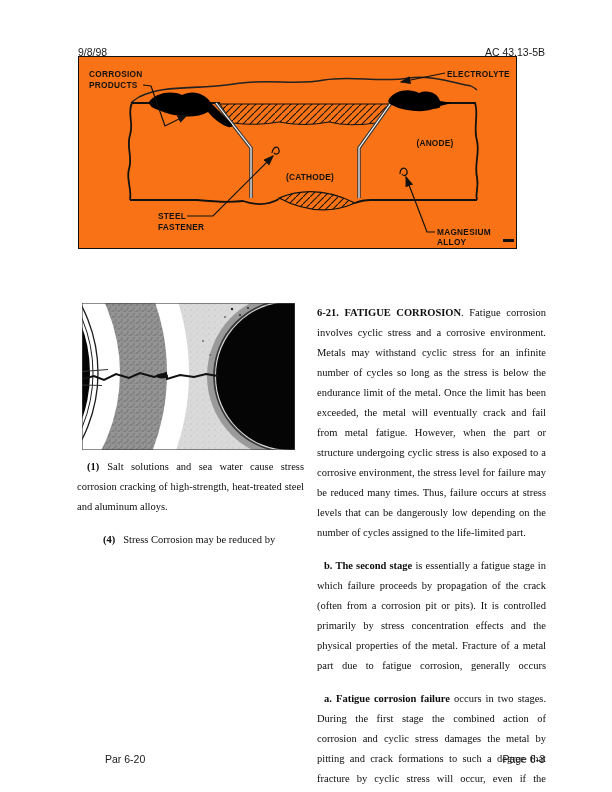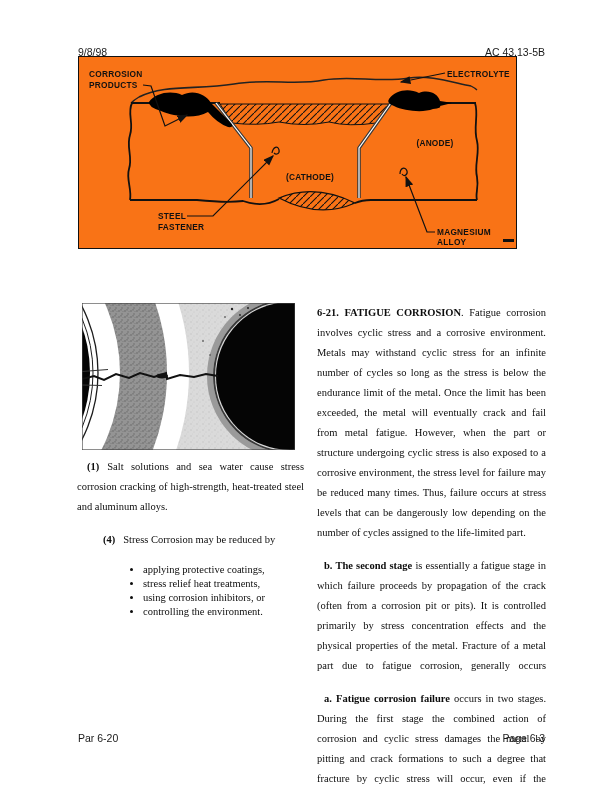--- a/index.html
+++ b/index.html
@@ -7,21 +7,21 @@
     position:relative; width:612px; height:792px; margin:0 auto;
     background:#ffffff; overflow:hidden;
     font-family:"Liberation Serif", serif; color:#0d0d0d;
   }
   .runner {
     position:absolute; left:78px; right:67px; display:flex;
     justify-content:space-between;
     font-family:"Liberation Sans", sans-serif; font-size:10.5px; color:#1a1a1a;
   }
   .runner.hdr { top:46px; }
-  .runner.ftr { top:732px; }
+  .runner.ftr { top:753px;margin-left:27px; }
 
   .figbox {
     position:absolute; left:78px; top:56px; width:437px; height:191px;
     border:1.6px solid #111; box-sizing:content-box; background:#f97316;
   }
   .figbox svg { display:block; width:437px; height:191px; }
   .diaglabel {
     font-family:"Liberation Sans", sans-serif; font-weight:bold;
     font-size:8.3px; letter-spacing:.25px; fill:#111;
   }
@@ -185,26 +185,20 @@
         </svg>
       </div>
 
 
       <p class="body indentNum"><span class="pnum">(1)</span><span>Salt solutions and sea water cause stress corrosion cracking of high-strength, heat-treated steel and aluminum alloys.</span></p>
 
 
 
       <p class="body indentNum4"><span class="pnum">(4)</span><span>Stress Corrosion may be reduced by</span></p>
 
-      <ul class="bullets">
-        <li>applying protective coatings,</li>
-        <li>stress relief heat treatments,</li>
-        <li>using corrosion inhibitors, or</li>
-        <li>controlling the environment.</li>
-      </ul>
     </div>
 
     <div class="col rightcol">
       <p class="body"><span class="lead">6-21. FATIGUE CORROSION</span><span>.  Fatigue corrosion involves cyclic stress and a corrosive environment.  Metals may withstand cyclic stress for an infinite number of cycles so long as the stress is below the endurance limit of the metal.  Once the limit has been exceeded, the metal will eventually crack and fail from metal fatigue.  However, when the part or structure undergoing cyclic stress is also exposed to a corrosive environment, the stress level for failure may be reduced many times.  Thus, failure occurs at stress levels that can be dangerously low depending on the number of cycles assigned to the life-limited part.</span></p>
 
       <p class="body indentAB justLast"><span class="lead">b.  The second stage</span><span> is essentially a fatigue stage in which failure proceeds by propagation of the crack (often from a corrosion pit or pits).  It is controlled primarily by stress concentration effects and the physical properties of the metal.  Fracture of a metal part due to fatigue corrosion, generally occurs</span></p>
 
       <p class="body indentAB"><span class="lead">a.  Fatigue corrosion failure</span><span> occurs in two stages. During the first stage the combined action of corrosion and cyclic stress damages the metal by pitting and crack formations to such a degree that fracture by cyclic stress will occur, even if the corrosive environment is completely removed.</span></p>
     </div>
   </div>

